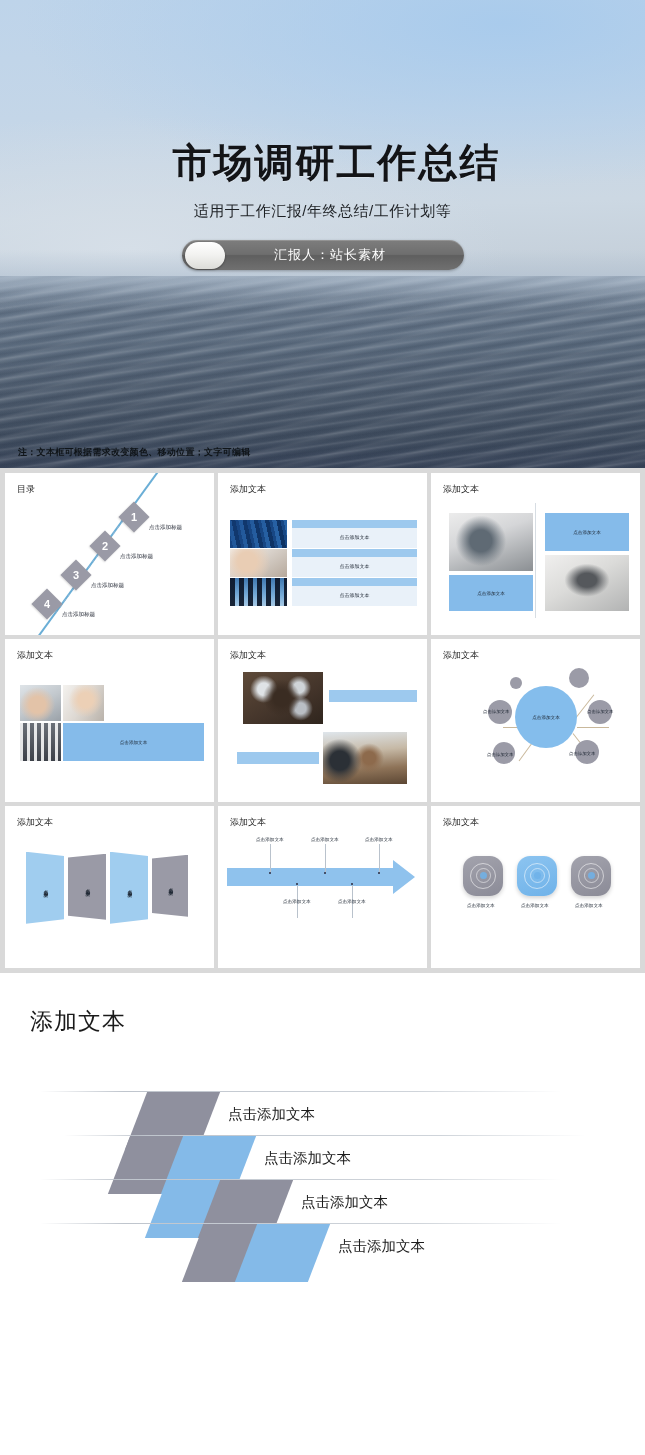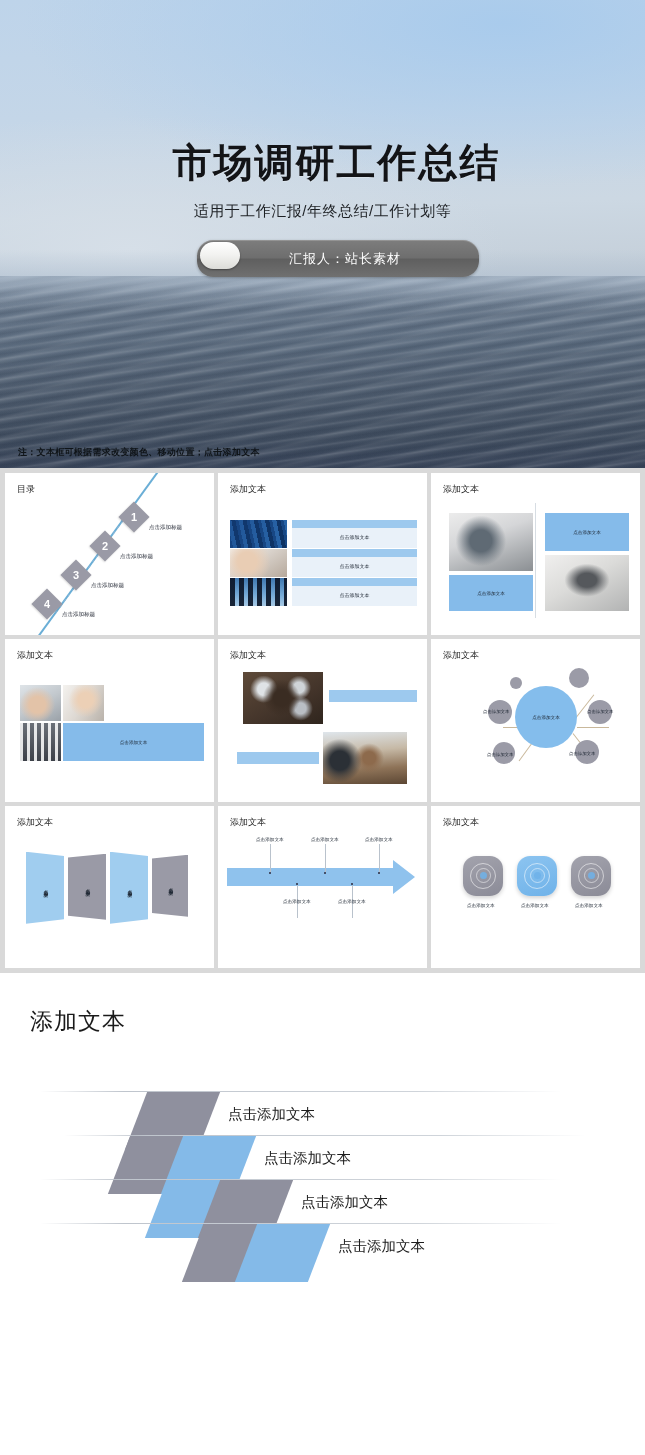--- a/index.html
+++ b/index.html
@@ -72,22 +72,22 @@
     padding-left: 28px;
   }
   .hero-sub {
     position: absolute; left: 0; top: 202px; width: 645px;
     text-align: center;
     font-size: 15px;
     color: #1d2024;
     letter-spacing: .5px;
   }
   .hero-pill {
-    position: absolute; left: 197px; top: 240px;
-    width: 282px; height: 37px;
+    position: absolute; left: 182px; top: 240px;
+    width: 282px; height: 30px;
     border-radius: 16px;
     background: linear-gradient(180deg, #7d7d7d 0%, #6e6e6e 48%, #5f5f5f 52%, #707070 100%);
     box-shadow: 0 1px 3px rgba(0,0,0,.28), inset 0 1px 0 rgba(255,255,255,.18);
     display: flex; align-items: center;
   }
   .hero-pill-knob {
     position: absolute; left: 3px; top: 2px;
     width: 40px; height: 27px;
     border-radius: 14px;
     background: linear-gradient(180deg, #ffffff 0%, #f2f2f0 48%, #dcdcd8 100%);
@@ -319,21 +319,21 @@
   <div class="hero-haze"></div>
 
   <div class="hero-title">市场调研工作总结</div>
   <div class="hero-sub">适用于工作汇报/年终总结/工作计划等</div>
 
   <div class="hero-pill">
     <div class="hero-pill-knob"></div>
     <div class="hero-pill-text">汇报人：站长素材</div>
   </div>
 
-  <div class="hero-note">注：文本框可根据需求改变颜色、移动位置；点击添加文本</div>
+  <div class="hero-note">注：文本框可根据需求改变颜色、移动位置；文字可编辑</div>
 </div>
 
 <div class="thumb-grid">
 
   <div class="slide">
     <div class="slide-title">目录</div>
     <div class="toc-line"></div>
     <div class="toc-dash"></div>
 
     <div class="toc-item" style="left:118px; top:33px;">

